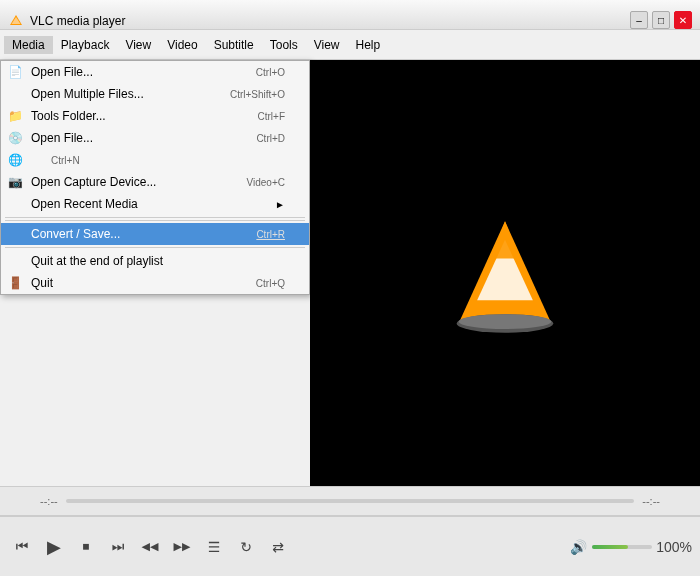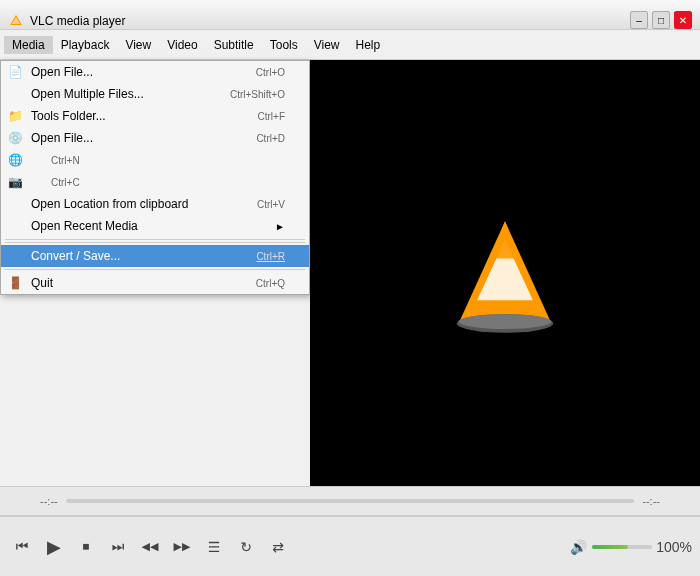--- a/index.html
+++ b/index.html
@@ -322,40 +322,40 @@
         <span class="icon-area">💿</span>
         <span>Open File...</span>
         <span class="shortcut">Ctrl+D</span>
       </div>
       <div class="dropdown-item">
         <span class="icon-area">🌐</span>
         <span class="shortcut">Ctrl+N</span>
       </div>
       <div class="dropdown-item">
         <span class="icon-area">📷</span>
-        <span class="shortcut">Ctrl+C</span>
-      </div>
-      <div class="dropdown-item">
-        <span class="icon-area"></span>
-        <span>Open Location from clipboard</span>
-        <span class="shortcut">Ctrl+V</span>
+        <span>Open Capture Device...</span>
+        <span class="shortcut">Video+C</span>
       </div>
       <div class="dropdown-item">
         <span class="icon-area"></span>
         <span>Open Recent Media</span>
         <span class="arrow">►</span>
       </div>
       <div class="dropdown-separator"></div>
       <div class="dropdown-separator"></div>
       <div class="dropdown-item highlighted">
         <span class="icon-area"></span>
         <span>Convert / Save...</span>
         <span class="shortcut">Ctrl+R</span>
       </div>
       <div class="dropdown-separator"></div>
+      <div class="dropdown-item">
+        <span class="icon-area"></span>
+        <span>Quit at the end of playlist</span>
+      </div>
       <div class="dropdown-item">
         <span class="icon-area">🚪</span>
         <span>Quit</span>
         <span class="shortcut">Ctrl+Q</span>
       </div>
     </div>
 </div>
 
 <div id="timeline">
   <span id="timeline-left">--:--</span>

